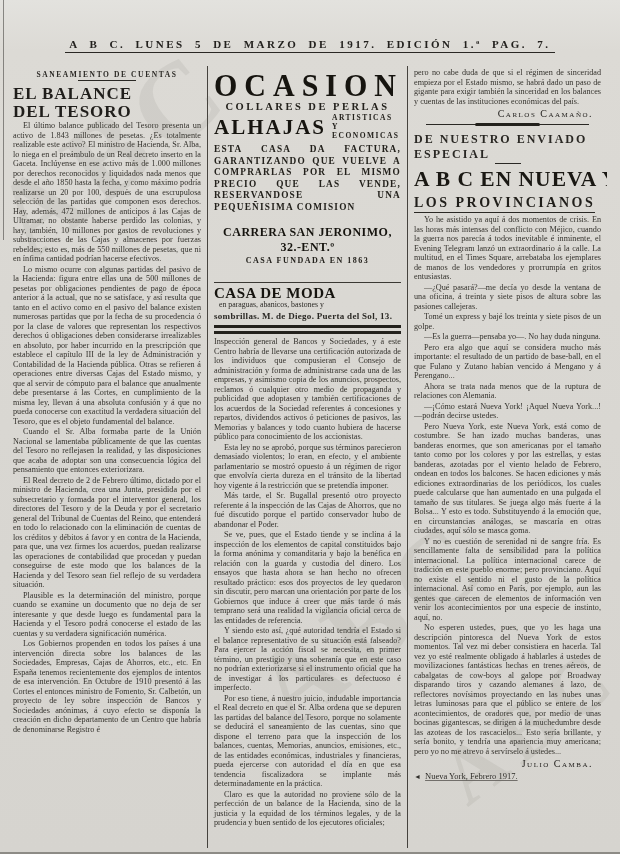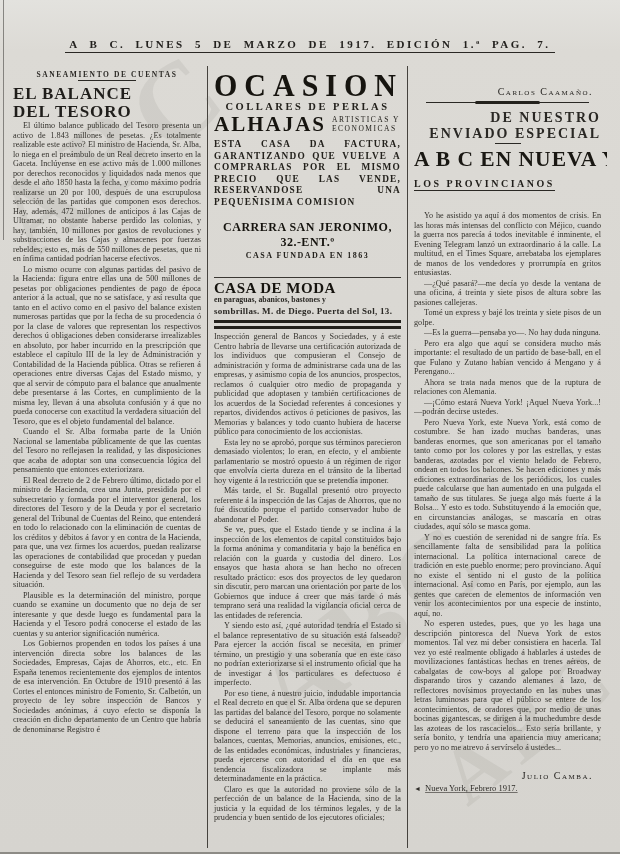--- a/index.html
+++ b/index.html
@@ -61,61 +61,61 @@
     text-align:center;font-size:30px;font-weight:bold;letter-spacing:7px;
     color:#16140f;line-height:30px;transform:scaleY(1.08);
   }
   .ad-sub{
     text-align:center;font-size:10.5px;font-weight:bold;letter-spacing:2.5px;
     color:#23211c;margin-top:1px;
   }
   .ad-brand-row{display:flex;align-items:center;margin-top:1px;}
   .ad-brand{font-size:21px;font-weight:bold;letter-spacing:2px;color:#16140f;line-height:22px;}
   .ad-brand-side{
-    font-size:7.5px;font-weight:normal;letter-spacing:1.5px;color:#23211c;
+    font-size:7.5px;font-weight:bold;letter-spacing:1.5px;color:#23211c;
     margin-left:6px;line-height:9px;white-space:pre-line;
   }
   .ad-body{
     font-size:9.3px;font-weight:bold;letter-spacing:1.2px;line-height:11.5px;
     text-align:justify;color:#23211c;margin-top:4px;
   }
   .ad-address{
     text-align:center;font-size:12px;font-weight:bold;letter-spacing:.5px;
     color:#16140f;margin-top:12px;
   }
   .ad-founded{
     text-align:center;font-size:8px;font-weight:bold;letter-spacing:1.5px;
     color:#23211c;margin-top:1px;padding-bottom:17px;border-bottom:1px solid #3a3833;
   }
   .ad2{margin-top:3px;}
   .ad2-row{display:flex;align-items:flex-start;flex-direction:column;}
   .ad2-title{font-size:15px;font-weight:bold;letter-spacing:.5px;color:#16140f;line-height:15px;white-space:nowrap;}
-  .ad2-side{font-size:7.8px;font-weight:bold;color:#2a2824;line-height:8.5px;}
+  .ad2-side{font-size:7.8px;font-weight:normal;color:#2a2824;line-height:8.5px;margin-left:5px;}
   .ad2-bottom{font-size:9px;font-weight:bold;color:#2a2824;margin-top:1px;letter-spacing:.3px;}
   .fat-rules{margin:4px 0 3px 0;}
   .fat-rules div{height:3.5px;background:#23211c;margin-bottom:2.5px;}
   
   .signature{
     text-align:right;font-variant:small-caps;font-size:10px;letter-spacing:1.5px;
-    color:#23211e;margin:18px 8px 2px 0;
+    color:#23211e;margin:2px 8px 2px 0;
   }
   .tapered-rule{position:relative;height:5px;margin:3px 12px 5px 12px;}
   .tapered-rule .thin{position:absolute;top:2px;left:0;right:0;height:1px;background:#2a2824;}
   .tapered-rule .thick{position:absolute;top:1px;left:30%;width:40%;height:3px;background:#23211c;border-radius:2px;}
   .ny-kicker{
-    text-align:right;font-size:14px;font-weight:bold;letter-spacing:2px;color:#2a2824;
+    text-align:left;font-size:12px;font-weight:bold;letter-spacing:2px;color:#2a2824;
   }
   .ny-kicker-rule{width:26px;height:1px;background:#2a2824;margin:1px auto 4px auto;}
   .ny-headline{
     font-size:21.5px;font-weight:bold;letter-spacing:1px;color:#1a1813;
     line-height:22px;margin:1px 0 3px 0;white-space:nowrap;
   }
   .ny-subhead{
-    display:inline-block;font-size:10px;font-weight:bold;letter-spacing:2.5px;
-    color:#201e1a;border-bottom:1.2px solid #2a2824;padding-bottom:1px;margin-bottom:20px;
+    display:inline-block;font-size:14px;font-weight:bold;letter-spacing:2.5px;
+    color:#201e1a;border-bottom:1.2px solid #2a2824;padding-bottom:1px;margin-bottom:2px;
   }
   .dateline-row{font-size:8.5px;color:#2e2c28;margin-top:1px;}
   .dateline-mark{font-size:7px;color:#2e2c28;margin-right:2px;}
   .dateline{text-decoration:underline;text-decoration-color:rgba(46,44,40,.6);}
 </style>
 </head>
 <body>
 
 <div class="page">
 
@@ -131,21 +131,21 @@
 
     <div class="col col-left">
       <div class="kicker">SANEAMIENTO DE CUENTAS</div>
       <div class="kicker-rule"></div>
       <div class="headline-1">EL BALANCE</div>
       <div class="headline-2">DEL TESORO</div>
       <p class="body">El último balance publicado del Tesoro presenta un activo de 1.843 millones de pesetas. ¿Es totalmente realizable este activo? El ministro de Hacienda, Sr. Alba, lo niega en el preámbulo de un Real decreto inserto en la Gaceta. Inclúyense en ese activo más de 1.000 millones por derechos reconocidos y liquidados nada menos que desde el año 1850 hasta la fecha, y como máximo podría realizarse un 20 por 100, después de una escrupulosa selección de las partidas que componen esos derechos. Hay, además, 472 millones de anticipos á las Cajas de Ultramar, no obstante haberse perdido las colonias, y hay, también, 10 millones por gastos de revoluciones y substracciones de las Cajas y almacenes por fuerzas rebeldes; esto es, más de 550 millones de pesetas, que ni en ínfima cantidad podrían hacerse efectivos.</p>
       <p class="body">Lo mismo ocurre con algunas partidas del pasivo de la Hacienda: figura entre ellas una de 500 millones de pesetas por obligaciones pendientes de pago de época anterior á la actual, que no se satisface, y así resulta que tanto en el activo como en el pasivo del balance existen numerosas partidas que por la fecha de su procedencia ó por la clase de valores que representan los respectivos derechos ú obligaciones deben considerarse irrealizables en absoluto, por haber incurrido en la prescripción que establece el capítulo III de la ley de Administración y Contabilidad de la Hacienda pública. Otras se refieren á operaciones entre diversas Cajas del Estado mismo, y que al servir de cómputo para el balance que anualmente debe presentarse á las Cortes, en cumplimiento de la misma ley, llevan á una absoluta confusión y á que no pueda conocerse con exactitud la verdadera situación del Tesoro, que es el objeto fundamental del balance.</p>
       <p class="body">Cuando el Sr. Alba formaba parte de la Unión Nacional se lamentaba públicamente de que las cuentas del Tesoro no reflejasen la realidad, y las disposiciones que acaba de adoptar son una consecuencia lógica del pensamiento que entonces exteriorizara.</p>
       <p class="body">El Real decreto de 2 de Febrero último, dictado por el ministro de Hacienda, crea una Junta, presidida por el subsecretario y formada por el interventor general, los directores del Tesoro y de la Deuda y por el secretario general del Tribunal de Cuentas del Reino, que entenderá en todo lo relacionado con la eliminación de cuentas de los créditos y débitos á favor y en contra de la Hacienda, para que, una vez firmes los acuerdos, puedan realizarse las operaciones de contabilidad que procedan y puedan conseguirse de este modo que los balances de la Hacienda y del Tesoro sean fiel reflejo de su verdadera situación.</p>
-      <p class="body">Plausible es la determinación del ministro, porque cuando se examine un documento que no deja de ser interesante y que desde luego es fundamental para la Hacienda y el Tesoro podrá conocerse el estado de las cuentas y su anterior significación numérica.</p>
+      <p class="body">Plausible es la determinación del ministro, porque cuando se examine un documento que no deja de ser interesante y que desde luego es fundamental para la Hacienda y el Tesoro podrá conocerse el estado de las cuentas y su verdadera significación numérica.</p>
       <p class="body">Los Gobiernos propenden en todos los países á una intervención directa sobre los balances de las Sociedades, Empresas, Cajas de Ahorros, etc., etc. En España tenemos recientemente dos ejemplos de intentos de esa intervención. En Octubre de 1910 presentó á las Cortes el entonces ministro de Fomento, Sr. Calbetón, un proyecto de ley sobre inspección de Bancos y Sociedades anónimas, á cuyo efecto se disponía la creación en dicho departamento de un Centro que habría de denominarse Registro é</p>
     </div>
 
     <div class="col col-mid">
       <div class="ad">
         <div class="ad-title">OCASION</div>
         <div class="ad-sub">COLLARES DE PERLAS</div>
         <div class="ad-brand-row">
           <span class="ad-brand">ALHAJAS</span>
           <span class="ad-brand-side">ARTISTICAS Y
@@ -169,20 +169,21 @@
       <p class="body noindent">Inspección general de Bancos y Sociedades, y á este Centro habría de llevarse una certificación autorizada de los individuos que compusieran el Consejo de administración y forma de administrarse cada una de las empresas, y asimismo copia de los anuncios, prospectos, reclamos ó cualquier otro medio de propaganda y publicidad que adoptasen y también certificaciones de los acuerdos de la Sociedad referentes á concesiones y repartos, dividendos activos ó peticiones de pasivos, las Memorias y balances y todo cuanto hubiera de hacerse público para conocimiento de los accionistas.</p>
       <p class="body">Esta ley no se aprobó, porque sus términos parecieron demasiado violentos; lo eran, en efecto, y el ambiente parlamentario se mostró opuesto á un régimen de rigor que envolvía cierta dureza en el tránsito de la libertad hoy vigente á la restricción que se pretendía imponer.</p>
       <p class="body">Más tarde, el Sr. Bugallal presentó otro proyecto referente á la inspección de las Cajas de Ahorros, que no fué discutido porque el partido conservador hubo de abandonar el Poder.</p>
       <p class="body">Se ve, pues, que el Estado tiende y se inclina á la inspección de los elementos de capital constituidos bajo la forma anónima y comanditaria y bajo la benéfica en relación con la guarda y custodia del dinero. Los ensayos que hasta ahora se han hecho no ofrecen resultado práctico: esos dos proyectos de ley quedaron sin discutir, pero marcan una orientación por parte de los Gobiernos que induce á creer que más tarde ó más temprano será una realidad la vigilancia oficial cerca de las entidades de referencia.</p>
       <p class="body">Y siendo esto así, ¿qué autoridad tendría el Estado si el balance representativo de su situación está falseado? Para ejercer la acción fiscal se necesita, en primer término, un prestigio y una soberanía que en este caso no podrían exteriorizarse si el instrumento oficial que ha de investigar á los particulares es defectuoso é imperfecto.</p>
       <p class="body">Por eso tiene, á nuestro juicio, indudable importancia el Real decreto en que el Sr. Alba ordena que se depuren las partidas del balance del Tesoro, porque no solamente se deducirá el saneamiento de las cuentas, sino que dispone el terreno para que la inspección de los balances, cuentas, Memorias, anuncios, emisiones, etc., de las entidades económicas, industriales y financieras, pueda ejercerse con autoridad el día en que esa tendencia fiscalizadora se implante más determinadamente en la práctica.</p>
       <p class="body">Claro es que la autoridad no proviene sólo de la perfección de un balance de la Hacienda, sino de la justicia y la equidad de los términos legales, y de la prudencia y buen sentido de los ejecutores oficiales;</p>
     </div>
 
     <div class="col col-right">
+      <p class="body noindent">pero no cabe duda de que si el régimen de sinceridad empieza por el Estado mismo, se habrá dado un paso de gigante para exigir también la sinceridad en los balances y cuentas de las instituciones económicas del país.</p>
       <div class="signature">Carlos Caamaño.</div>
       <div class="tapered-rule">
           <div class="thin"></div>
           <div class="thick"></div>
         </div>
       <div class="ny-kicker">DE NUESTRO ENVIADO ESPECIAL</div>
       <div class="ny-kicker-rule"></div>
       <div class="ny-headline">A B C EN NUEVA YORK</div>
       <div><span class="ny-subhead">LOS PROVINCIANOS</span></div>
       <p class="body">Yo he asistido ya aquí á dos momentos de crisis. En las horas más intensas del conflicto con Méjico, cuando la guerra nos parecía á todos inevitable é inminente, el Evening Telegram lanzó un extraordinario á la calle. La multitud, en el Times Square, arrebataba los ejemplares de manos de los vendedores y prorrumpía en gritos entusiastas.</p>

